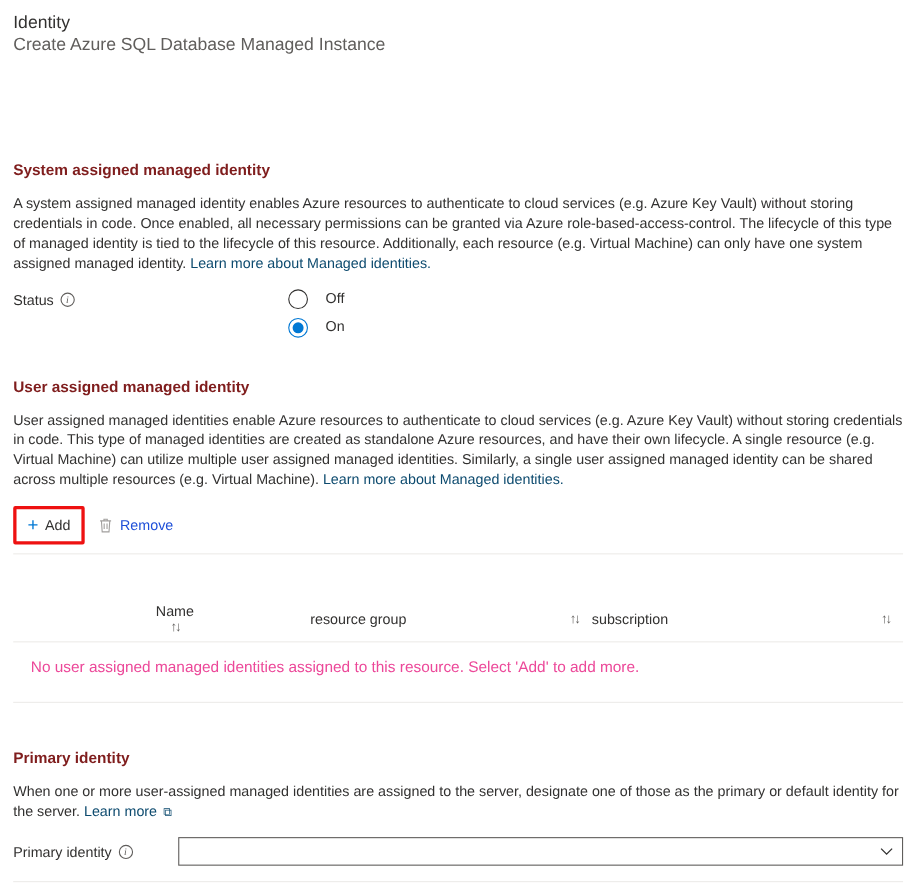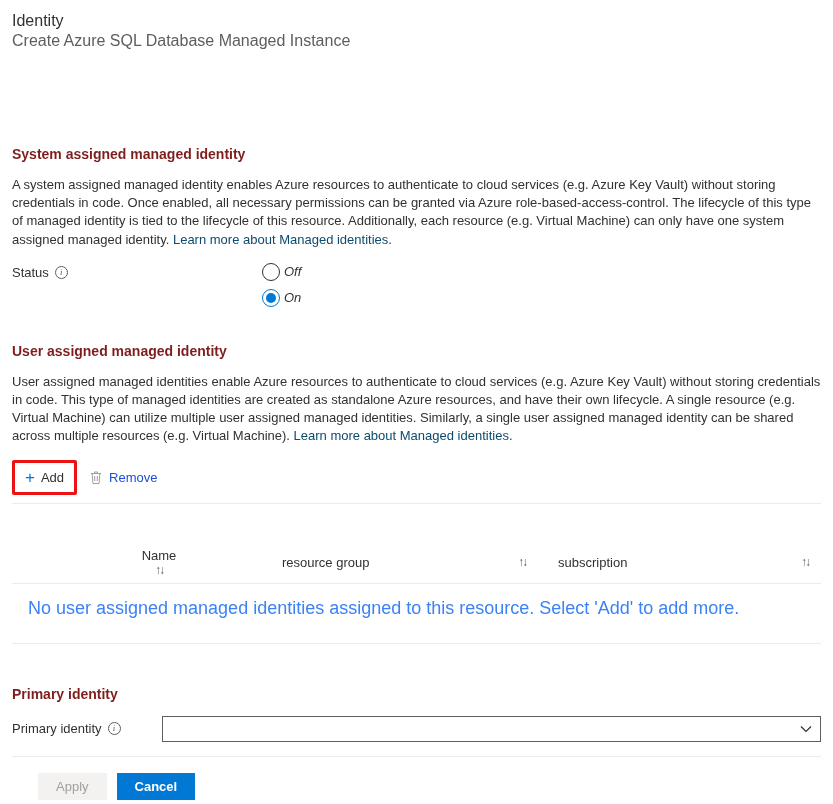--- a/index.html
+++ b/index.html
@@ -60,21 +60,21 @@
     align-items: center;
     justify-content: center;
     font-size: 9px;
     color: #605e5c;
     font-style: italic;
     font-family: Georgia, serif;
     line-height: 1;
     cursor: default;
   }
   .radio-group { display: flex; flex-direction: column; gap: 8px; }
-  .radio-option { display: flex; align-items: center; gap: 4px; cursor: pointer; font-style: italic; }
+  .radio-option { display: flex; gap: 16px; cursor: pointer; }
   .radio-circle {
     width: 18px; height: 18px;
     border: 1px solid #323130;
     border-radius: 50%;
     display: flex; align-items: center; justify-content: center;
     background: #fff;
   }
   .radio-circle.checked { border-color: #0078d4; }
   .radio-dot {
     width: 10px; height: 10px;
@@ -127,31 +127,31 @@
   }
   .th {
     display: flex;
     align-items: center;
     justify-content: space-between;
     padding: 0 12px 0 0;
     color: #323130;
   }
   .th.name { width: 270px; padding-left: 36px; flex-direction: column;}
   .th.rg   { width: 256px; }
-  .th.sub  { flex: 1; margin-left: 20px; }
+  .th.sub  { flex: 1; }
   .sort-icon {
     font-size: 12px;
     color: #605e5c;
     letter-spacing: -2px;
   }
   .empty-row {
     padding: 14px 0 24px 16px;
-    font-size: 18px;
+    font-size: 14px;
     border-bottom: 1px solid #edebe9;
-    color: #3b82f6;
+    color: #ec4899;
   }
 
   .primary-section { margin-top: 42px; }
   .ext-icon {
     display:inline-block;
     font-size: 11px;
     margin-left: 2px;
   }
 
   .field-row {
@@ -271,20 +271,23 @@
     <div class="th sub">
       <span>subscription</span>
       <span class="sort-icon">↑↓</span>
     </div>
   </div>
   <div class="empty-row">No user assigned managed identities assigned to this resource. Select 'Add' to add more.</div>
 </div>
 
 <div class="primary-section">
   <div class="section-heading">Primary identity</div>
+  <p class="section-desc">
+    <span>When one or more user-assigned managed identities are assigned to the server, designate one of those as the primary or default identity for the server. </span><a href="#" class="link"><span>Learn more</span> <span class="ext-icon">⧉</span></a>
+  </p>
 
   <div class="field-row">
     <div class="field-label">
       <span>Primary identity</span>
       <span class="info-icon">i</span>
     </div>
     <div class="select-box">
       <svg class="chev" viewBox="0 0 12 12">
           <path d="M1 3.5 L6 8.5 L11 3.5" stroke="#323130" stroke-width="1.2" fill="none"></path>
         </svg>

